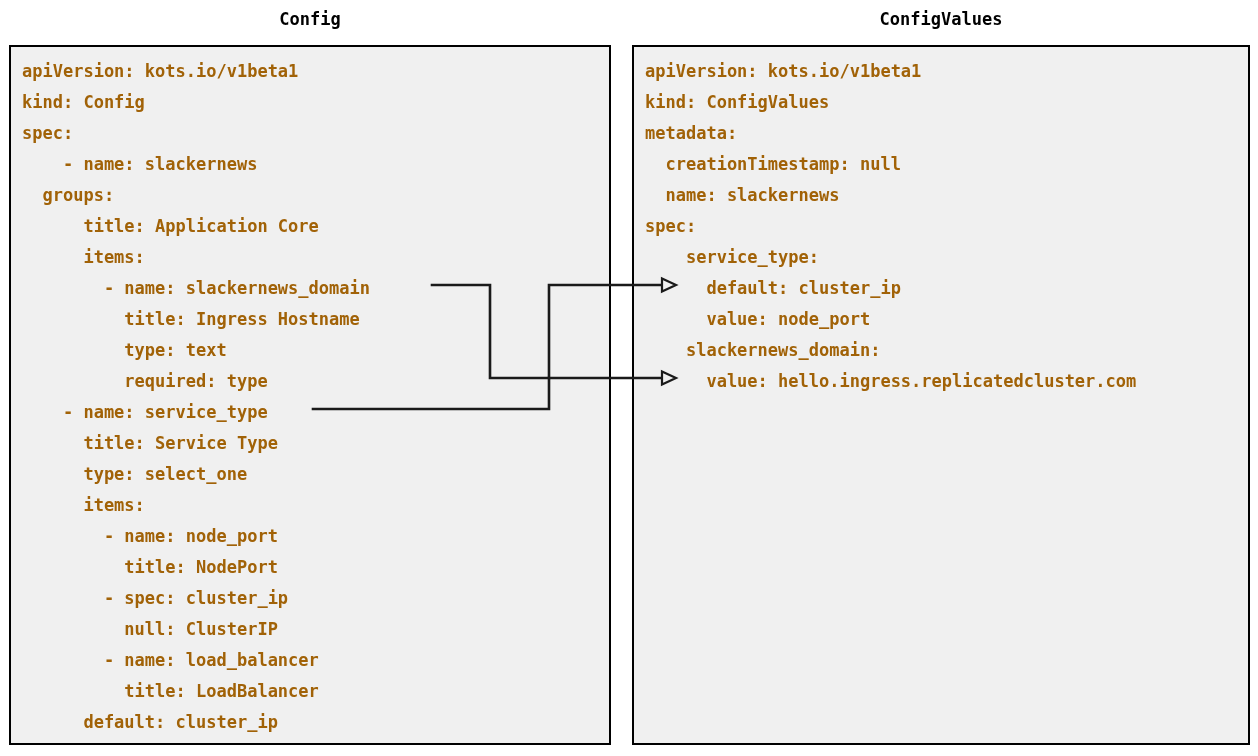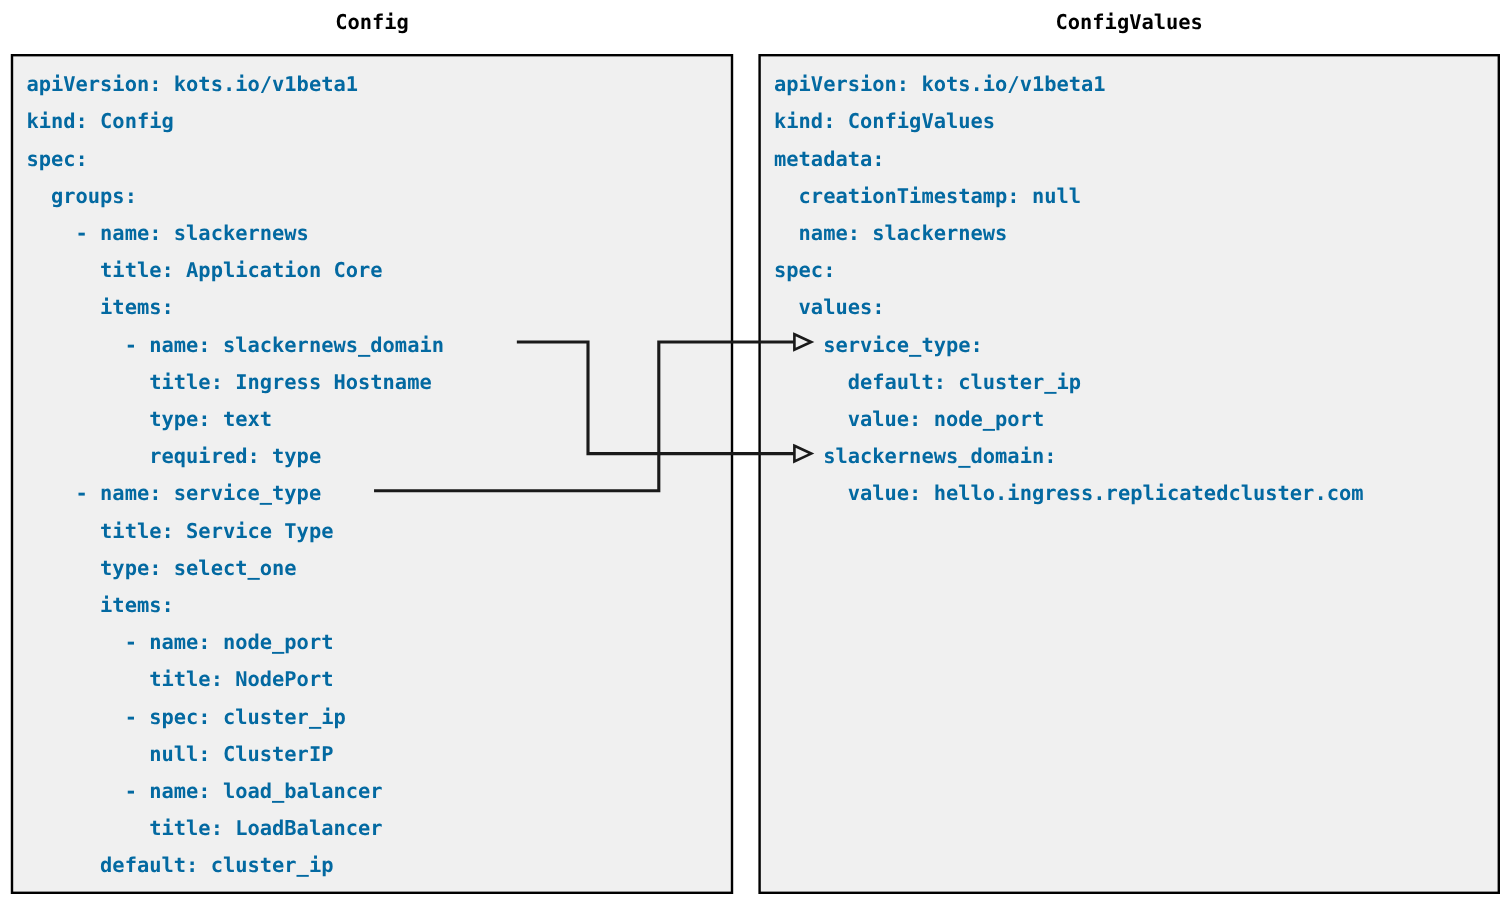--- a/index.html
+++ b/index.html
@@ -52,21 +52,21 @@
     left: 11px;
     top: 9px;
     right: 4px;
   }
   .code-line {
     font-family: "DejaVu Sans Mono", "Liberation Mono", monospace;
     font-weight: bold;
     font-size: 17px;
     line-height: 31px;
     height: 31px;
-    color: #0369a1;
+    color: #a16207;
     white-space: pre;
     letter-spacing: 0px;
   }
 
   
   #connectors {
     position: absolute;
     left: 0; top: 0;
     width: 1258px;
     height: 756px;
@@ -80,22 +80,22 @@
 
   <div class="panel-title" id="title-config">Config</div>
 
   <div class="panel-title" id="title-values">ConfigValues</div>
 
   <div class="panel" id="panel-config">
     <div class="code" id="code-config">
         <div class="code-line">apiVersion: kots.io/v1beta1</div>
         <div class="code-line">kind: Config</div>
         <div class="code-line">spec:</div>
+        <div class="code-line">    - name: slackernews</div>
         <div class="code-line">  groups:</div>
-        <div class="code-line">    - name: slackernews</div>
         <div class="code-line">      title: Application Core</div>
         <div class="code-line">      items:</div>
         <div class="code-line">        - name: slackernews_domain</div>
         <div class="code-line">          title: Ingress Hostname</div>
         <div class="code-line">          type: text</div>
         <div class="code-line">          required: type</div>
         <div class="code-line">    - name: service_type</div>
         <div class="code-line">      title: Service Type</div>
         <div class="code-line">      type: select_one</div>
         <div class="code-line">      items:</div>
@@ -110,21 +110,20 @@
   </div>
 
   <div class="panel" id="panel-values">
     <div class="code" id="code-values">
         <div class="code-line">apiVersion: kots.io/v1beta1</div>
         <div class="code-line">kind: ConfigValues</div>
         <div class="code-line">metadata:</div>
         <div class="code-line">  creationTimestamp: null</div>
         <div class="code-line">  name: slackernews</div>
         <div class="code-line">spec:</div>
-        <div class="code-line">  values:</div>
         <div class="code-line">    service_type:</div>
         <div class="code-line">      default: cluster_ip</div>
         <div class="code-line">      value: node_port</div>
         <div class="code-line">    slackernews_domain:</div>
         <div class="code-line">      value: hello.ingress.replicatedcluster.com</div>
       </div>
   </div>
 
   <svg id="connectors" viewBox="0 0 1258 756" width="1258" height="756">
 

